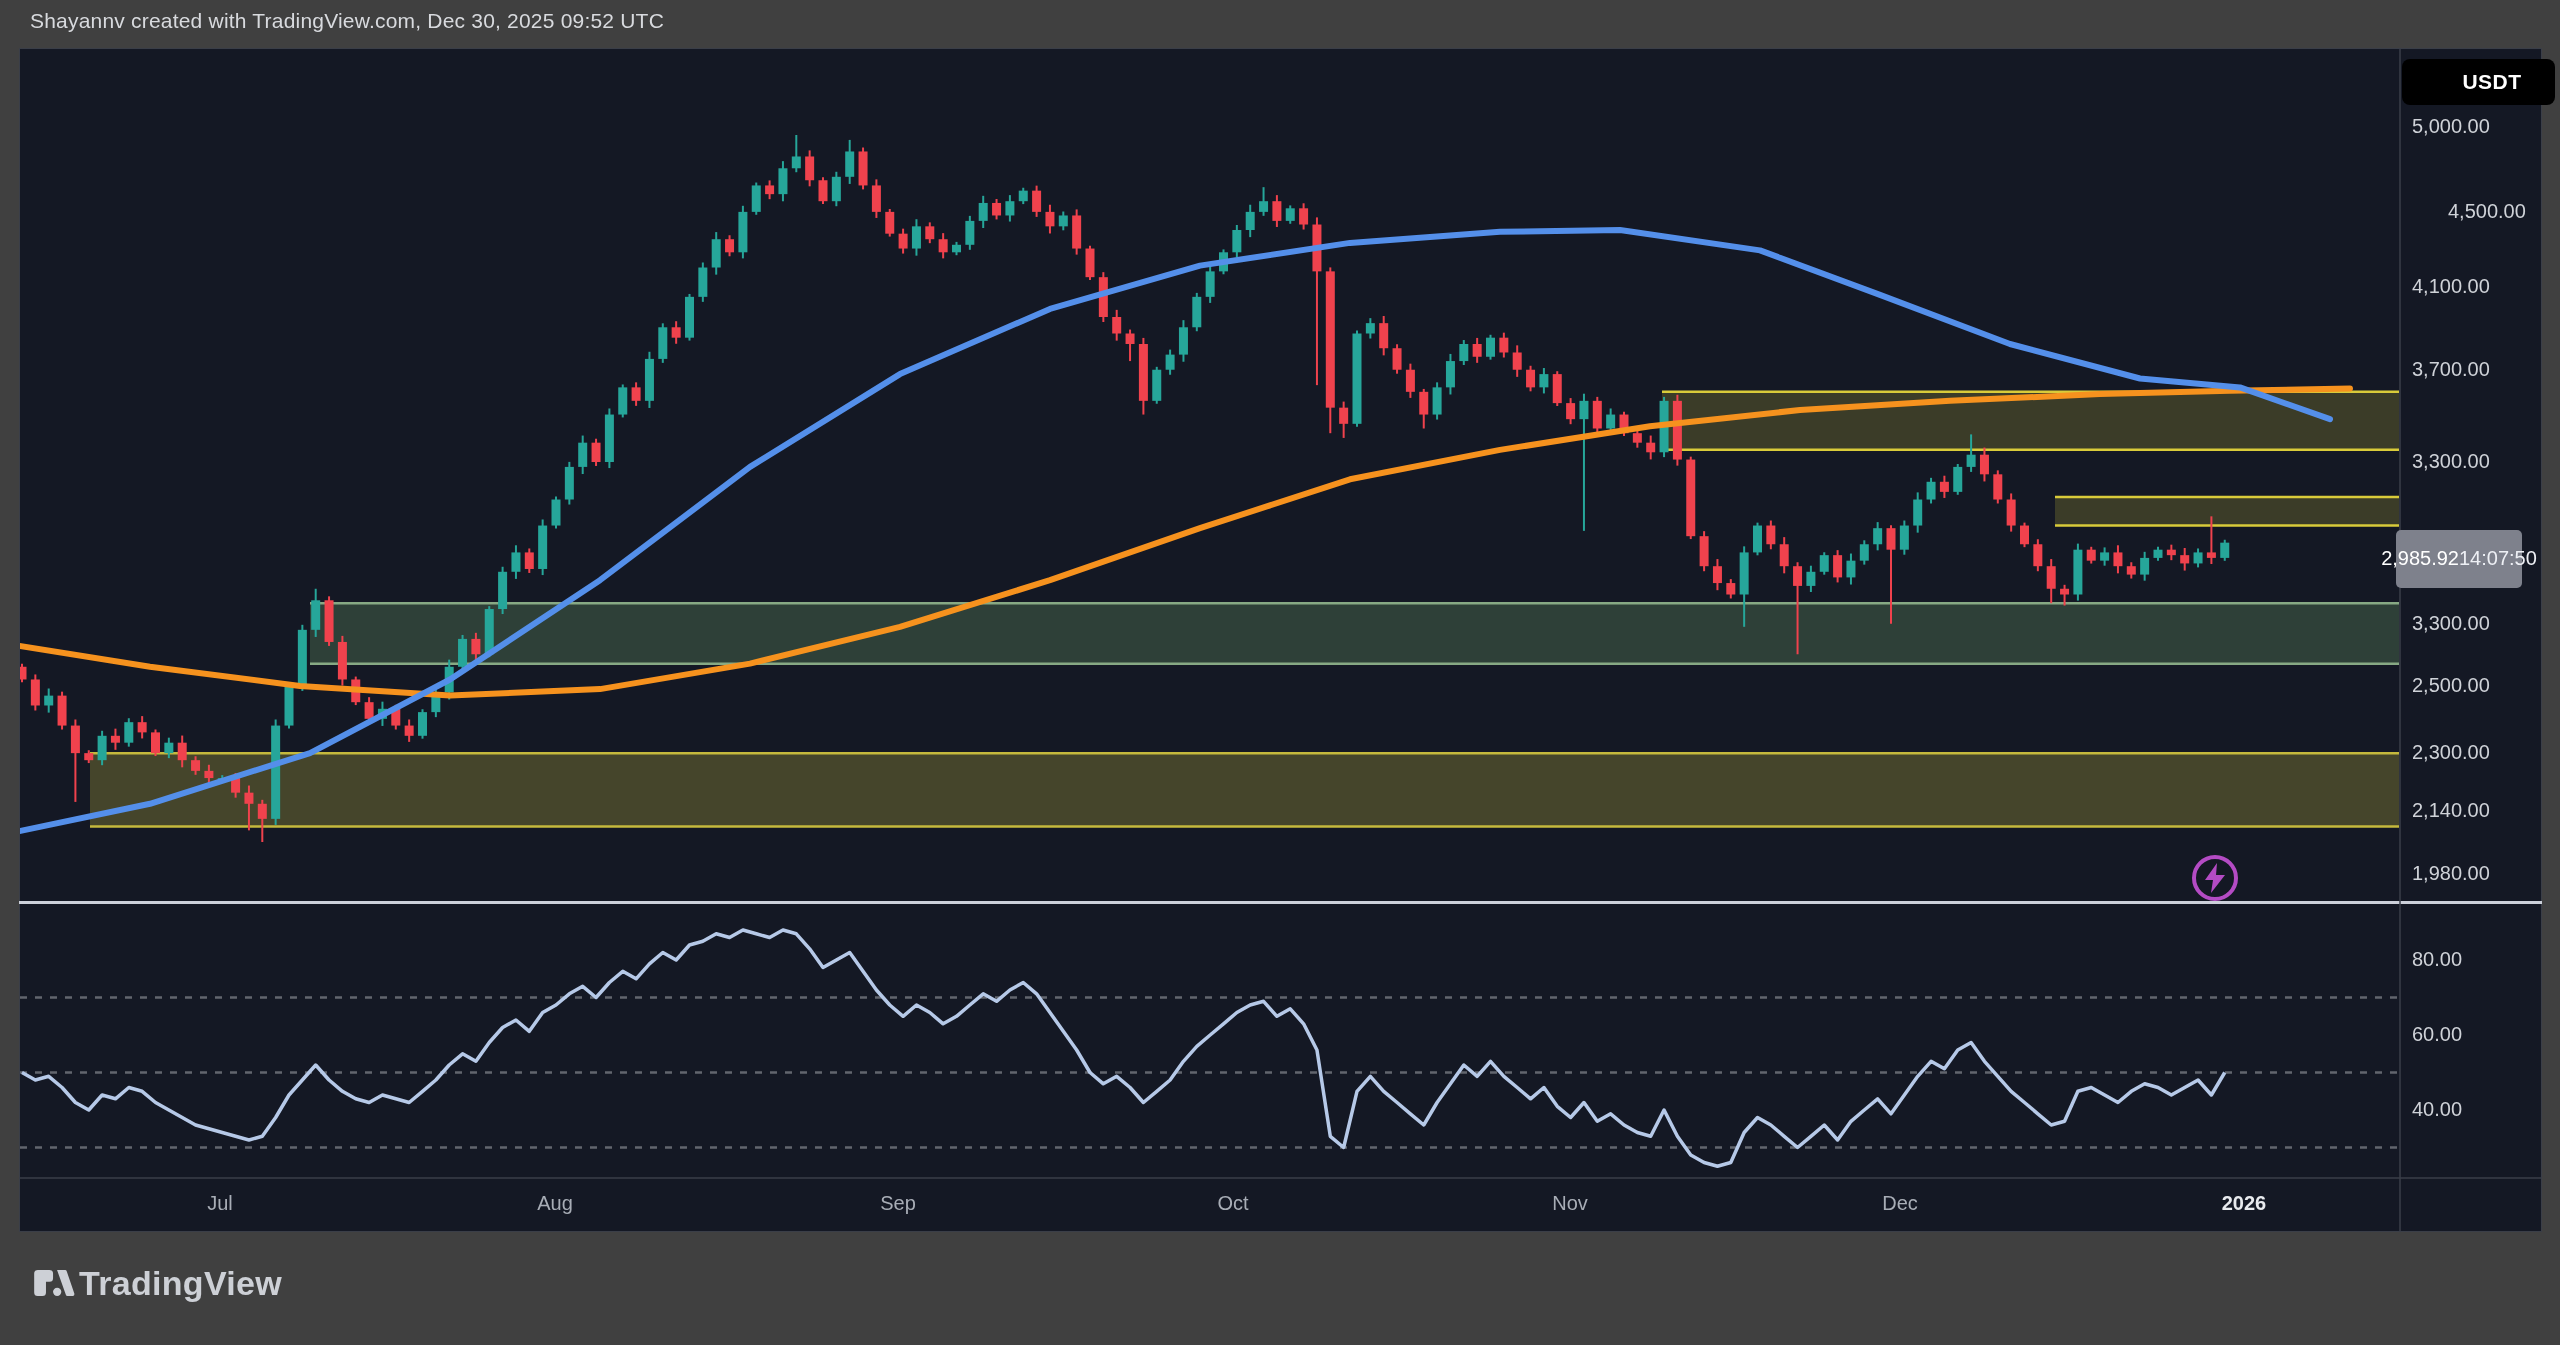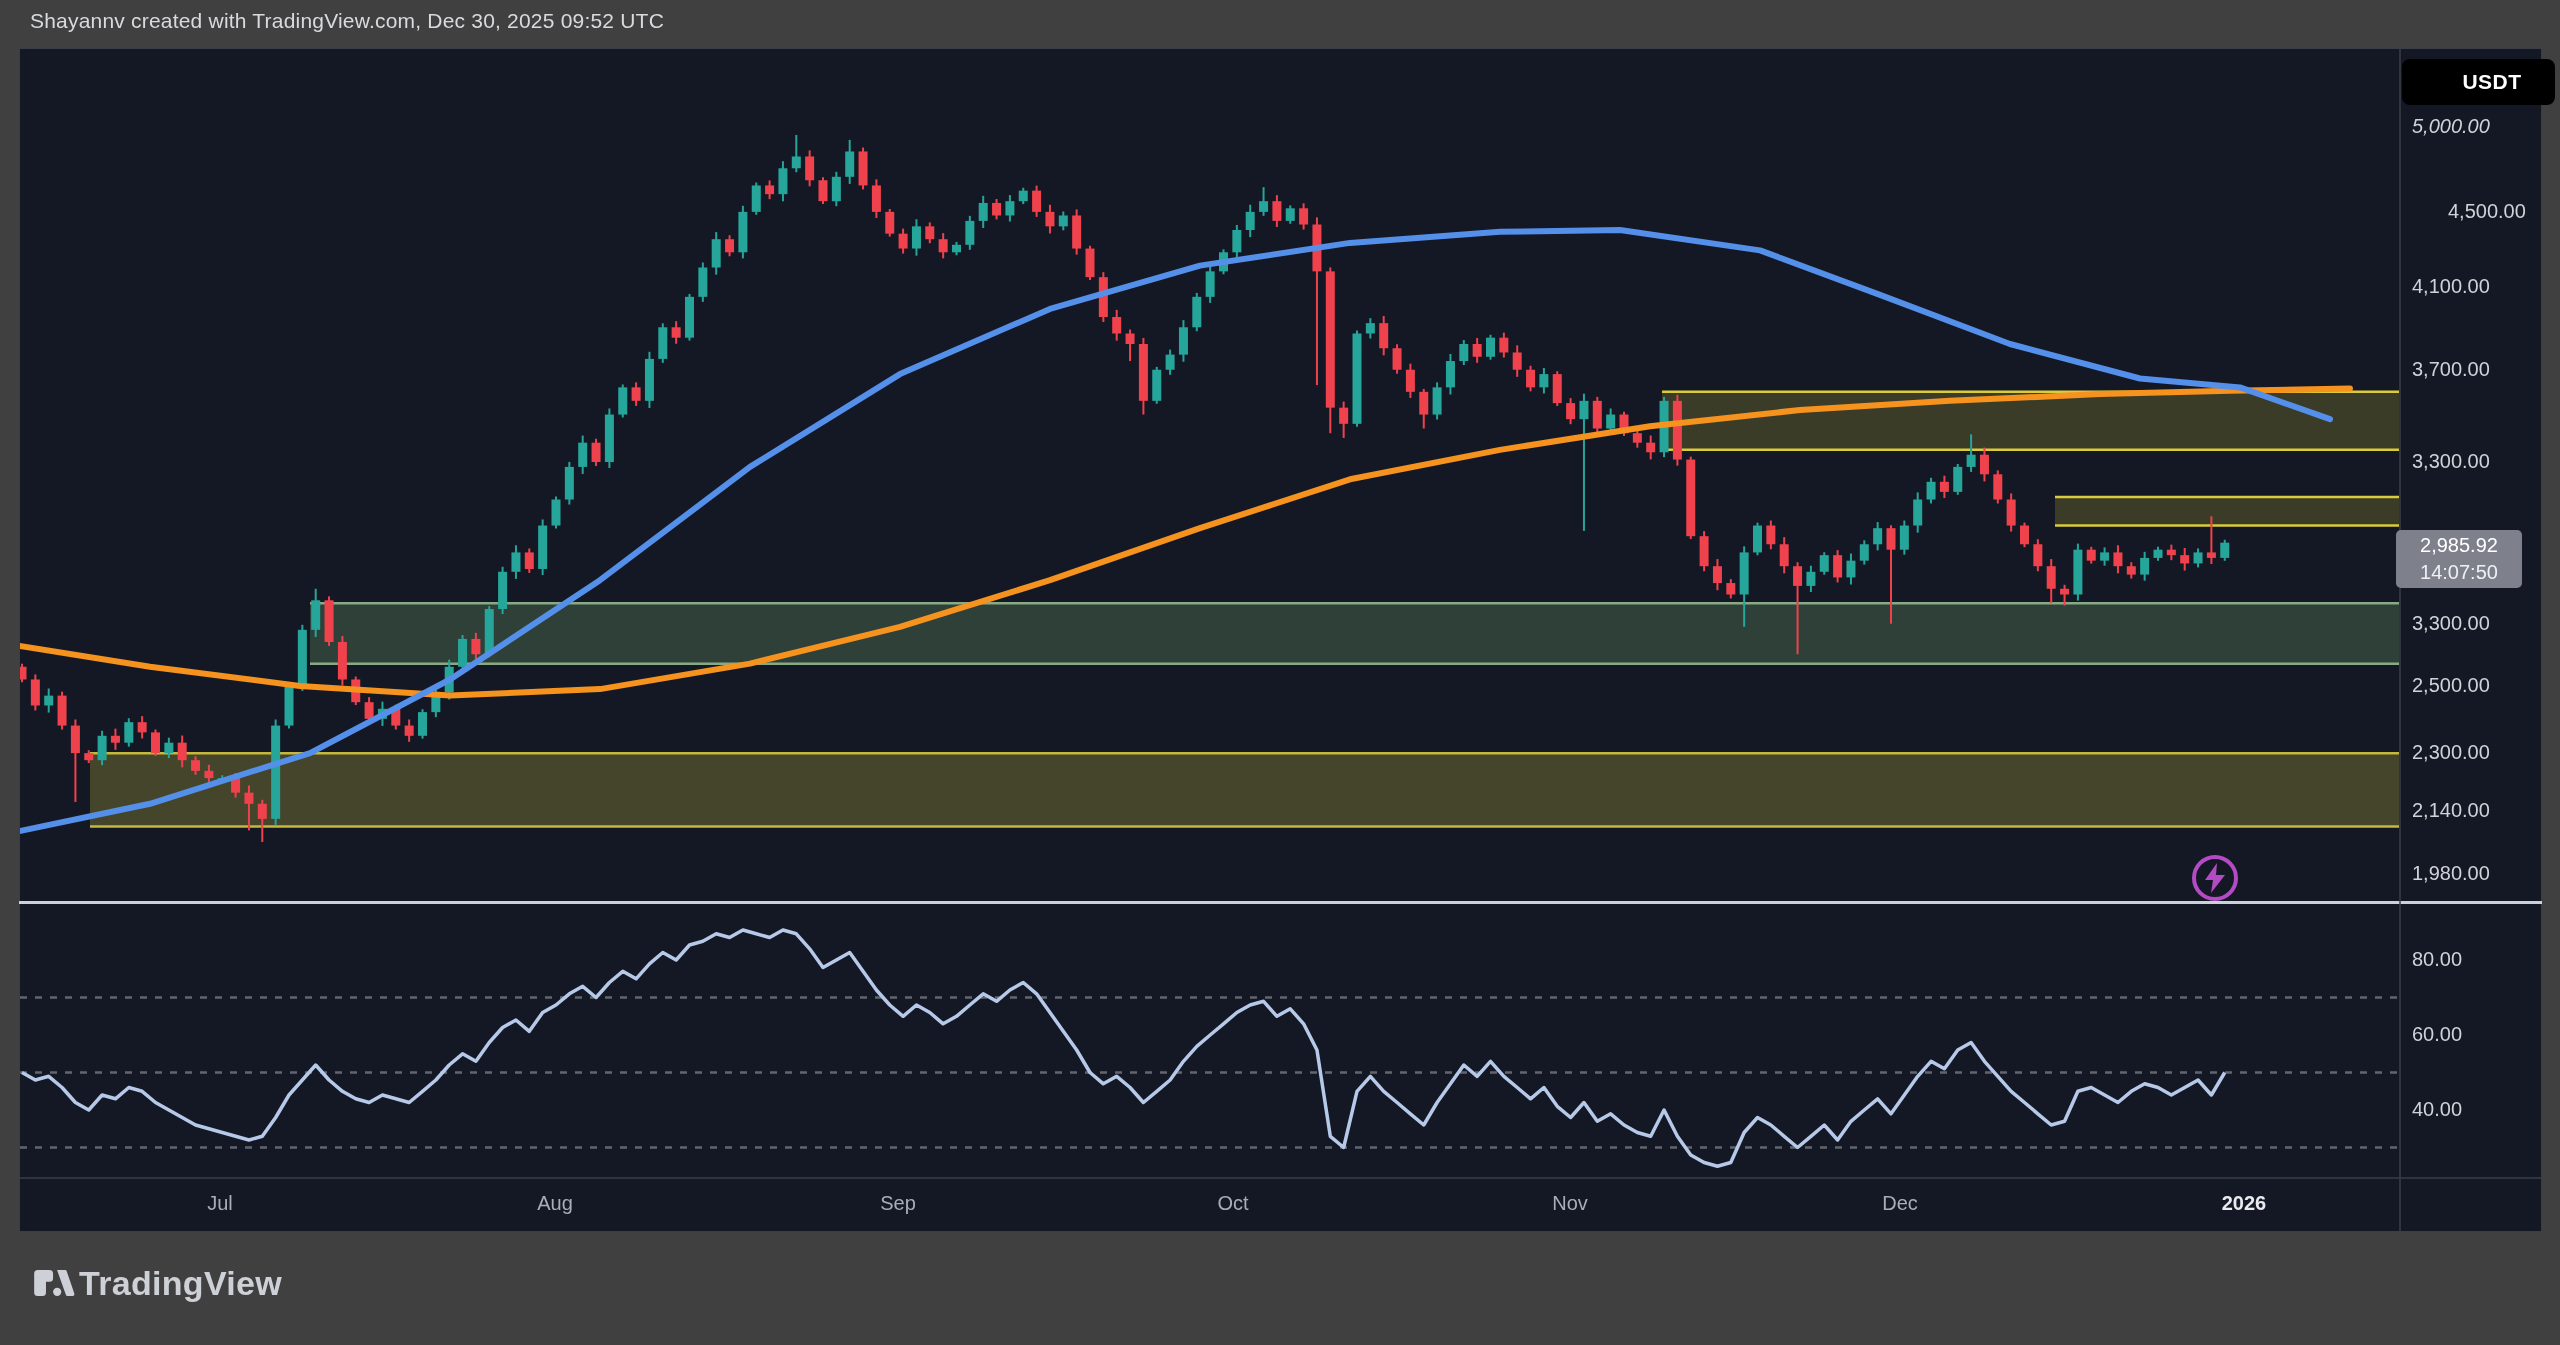--- a/index.html
+++ b/index.html
@@ -9,21 +9,21 @@
   .chart-widget{position:absolute;left:19px;top:48px;width:2523px;height:1184px;
                 background:#141824;border:1px solid #3a3e48;box-sizing:border-box;}
   #chart-svg{position:absolute;left:0;top:0;}
   .axis-label{position:absolute;left:2412px;font-size:20px;color:#cfd2d8;white-space:nowrap;}
   .month-label{position:absolute;top:1192px;font-size:20px;color:#a8adb6;transform:translateX(-50%);white-space:nowrap;}
   .month-label.em{color:#e8eaee;font-weight:bold;}
   .usdt-badge{position:absolute;left:2402px;top:59px;width:126px;height:46px;background:#000;
               border-radius:8px;color:#fff;font-size:21px;font-weight:bold;display:flex;
               align-items:center;justify-content:center;letter-spacing:.5px;padding-left:27px;}
   .last-price{position:absolute;left:2396px;width:126px;height:58px;background:#7e818c;border-radius:5px;
-              color:#fff;font-size:20px;line-height:27px;display:flex;flex-direction:column;
+              color:#fff;font-size:20px;line-height:27px;display:flex;flex-direction:row;
               align-items:center;justify-content:center;}
   .last-price .cd{color:#eef0f5;}
   .bolt-btn{position:absolute;width:46px;height:46px;border-radius:50%;border:4px solid #b44bc4;
             box-sizing:border-box;display:flex;align-items:center;justify-content:center;background:transparent;cursor:pointer;}
   .tv-logo{position:absolute;left:33px;top:1260px;display:flex;align-items:center;}
   .tv-logo .mark{width:46px;height:46px;}
   .tv-logo .word{font-size:34px;font-weight:bold;color:#cdd0d6;letter-spacing:.3px;}
 </style>
 </head>
 <body>
@@ -398,21 +398,21 @@
         <path d="M22 1072.5 L35.35 1080.0 L48.7 1076.3 L62.05 1087.5 L75.4 1102.5 L88.75 1110.0 L102.1 1095.0 L115.45 1098.8 L128.8 1087.5 L142.14999999999998 1091.3 L155.5 1102.5 L168.85 1110.0 L182.2 1117.5 L195.54999999999998 1125.0 L208.9 1128.8 L222.25 1132.5 L235.6 1136.3 L248.95 1140.0 L262.29999999999995 1136.3 L275.65 1117.5 L289 1095.0 L302.34999999999997 1080.0 L315.7 1065.0 L329.05 1080.0 L342.4 1091.3 L355.75 1098.8 L369.09999999999997 1102.5 L382.45 1095.0 L395.8 1098.8 L409.15 1102.5 L422.5 1091.3 L435.84999999999997 1080.0 L449.2 1065.0 L462.55 1053.8 L475.9 1061.3 L489.25 1042.5 L502.59999999999997 1027.5 L515.95 1020.0 L529.3 1031.3 L542.65 1012.5 L556 1005.0 L569.35 993.8 L582.6999999999999 986.3 L596.05 997.5 L609.4 982.5 L622.75 971.3 L636.1 978.8 L649.4499999999999 963.8 L662.8 952.5 L676.15 960.0 L689.5 945.0 L702.85 941.3 L716.1999999999999 933.8 L729.55 937.5 L742.9 930.0 L756.25 933.8 L769.6 937.5 L782.9499999999999 930.0 L796.3 933.8 L809.65 948.8 L823 967.5 L836.35 960.0 L849.6999999999999 952.5 L863.05 971.3 L876.4 990.0 L889.75 1005.0 L903.1 1016.3 L916.4499999999999 1005.0 L929.8 1012.5 L943.15 1023.8 L956.5 1016.3 L969.85 1005.0 L983.1999999999999 993.8 L996.55 1001.3 L1009.9 990.0 L1023.25 982.5 L1036.6 993.8 L1049.95 1012.5 L1063.3 1031.3 L1076.6499999999999 1050.0 L1090 1072.5 L1103.35 1083.8 L1116.7 1076.3 L1130.05 1087.5 L1143.3999999999999 1102.5 L1156.75 1091.3 L1170.1 1080.0 L1183.45 1061.3 L1196.8 1046.3 L1210.1499999999999 1035.0 L1223.5 1023.8 L1236.85 1012.5 L1250.2 1005.0 L1263.55 1001.3 L1276.8999999999999 1016.3 L1290.25 1008.8 L1303.6 1023.8 L1316.95 1050.0 L1330.3 1136.3 L1343.6499999999999 1147.5 L1357 1091.3 L1370.35 1076.3 L1383.7 1091.3 L1397.05 1102.5 L1410.3999999999999 1113.8 L1423.75 1125.0 L1437.1 1102.5 L1450.45 1083.8 L1463.8 1065.0 L1477.1499999999999 1076.3 L1490.5 1061.3 L1503.85 1076.3 L1517.2 1087.5 L1530.55 1098.8 L1543.8999999999999 1087.5 L1557.25 1106.3 L1570.6 1117.5 L1583.95 1102.5 L1597.3 1121.3 L1610.6499999999999 1113.8 L1624 1125.0 L1637.35 1132.5 L1650.7 1136.3 L1664.05 1110.0 L1677.3999999999999 1136.3 L1690.75 1155.0 L1704.1 1162.5 L1717.45 1166.3 L1730.8 1162.5 L1744.1499999999999 1132.5 L1757.5 1117.5 L1770.85 1125.0 L1784.2 1136.3 L1797.55 1147.5 L1810.8999999999999 1136.3 L1824.25 1125.0 L1837.6 1140.0 L1850.95 1121.3 L1864.3 1110.0 L1877.6499999999999 1098.8 L1891 1113.8 L1904.35 1095.0 L1917.7 1076.3 L1931.05 1061.3 L1944.3999999999999 1068.8 L1957.75 1050.0 L1971.1 1042.5 L1984.45 1061.3 L1997.8 1076.3 L2011.1499999999999 1091.3 L2024.5 1102.5 L2037.85 1113.8 L2051.2 1125.0 L2064.55 1121.3 L2077.9 1091.3 L2091.25 1087.5 L2104.6 1095.0 L2117.95 1102.5 L2131.2999999999997 1091.3 L2144.65 1083.8 L2158 1087.5 L2171.35 1095.0 L2184.7 1087.5 L2198.0499999999997 1080.0 L2211.4 1095.0 L2224.75 1072.5" fill="none" stroke="#b6c9e8" stroke-width="3.5" stroke-linejoin="round"></path>
       </g>
       <rect x="19" y="901" width="2523" height="3" fill="#ccd0da"></rect>
       <line x1="19" y1="1178" x2="2542" y2="1178" stroke="#3a3e48" stroke-width="1.5"></line>
       <line x1="2400" y1="48" x2="2400" y2="1232" stroke="#3a3e48" stroke-width="1.5"></line>
     </svg>
 
   <div class="usdt-badge">USDT</div>
 
   <div id="labels">
-      <div class="axis-label" style="top: 114.907px; font-style: italic;">5,000.00</div>
+      <div class="axis-label" style="top: 114.907px;">5,000.00</div>
       <div class="axis-label" style="top: 199.875px; margin-left: 36px;">4,500.00</div>
       <div class="axis-label" style="top: 274.948px;">4,100.00</div>
       <div class="axis-label" style="top: 357.734px;">3,700.00</div>
       <div class="axis-label" style="top: 450px;">3,300.00</div>
       <div class="axis-label" style="top: 611.831px;">3,300.00</div>
       <div class="axis-label" style="top: 673.897px;">2,500.00</div>
       <div class="axis-label" style="top: 741.14px;">2,300.00</div>
       <div class="axis-label" style="top: 799.288px;">2,140.00</div>
       <div class="axis-label" style="top: 861.956px;">1,980.00</div>
       <div class="axis-label" style="top: 948px;">80.00</div>

